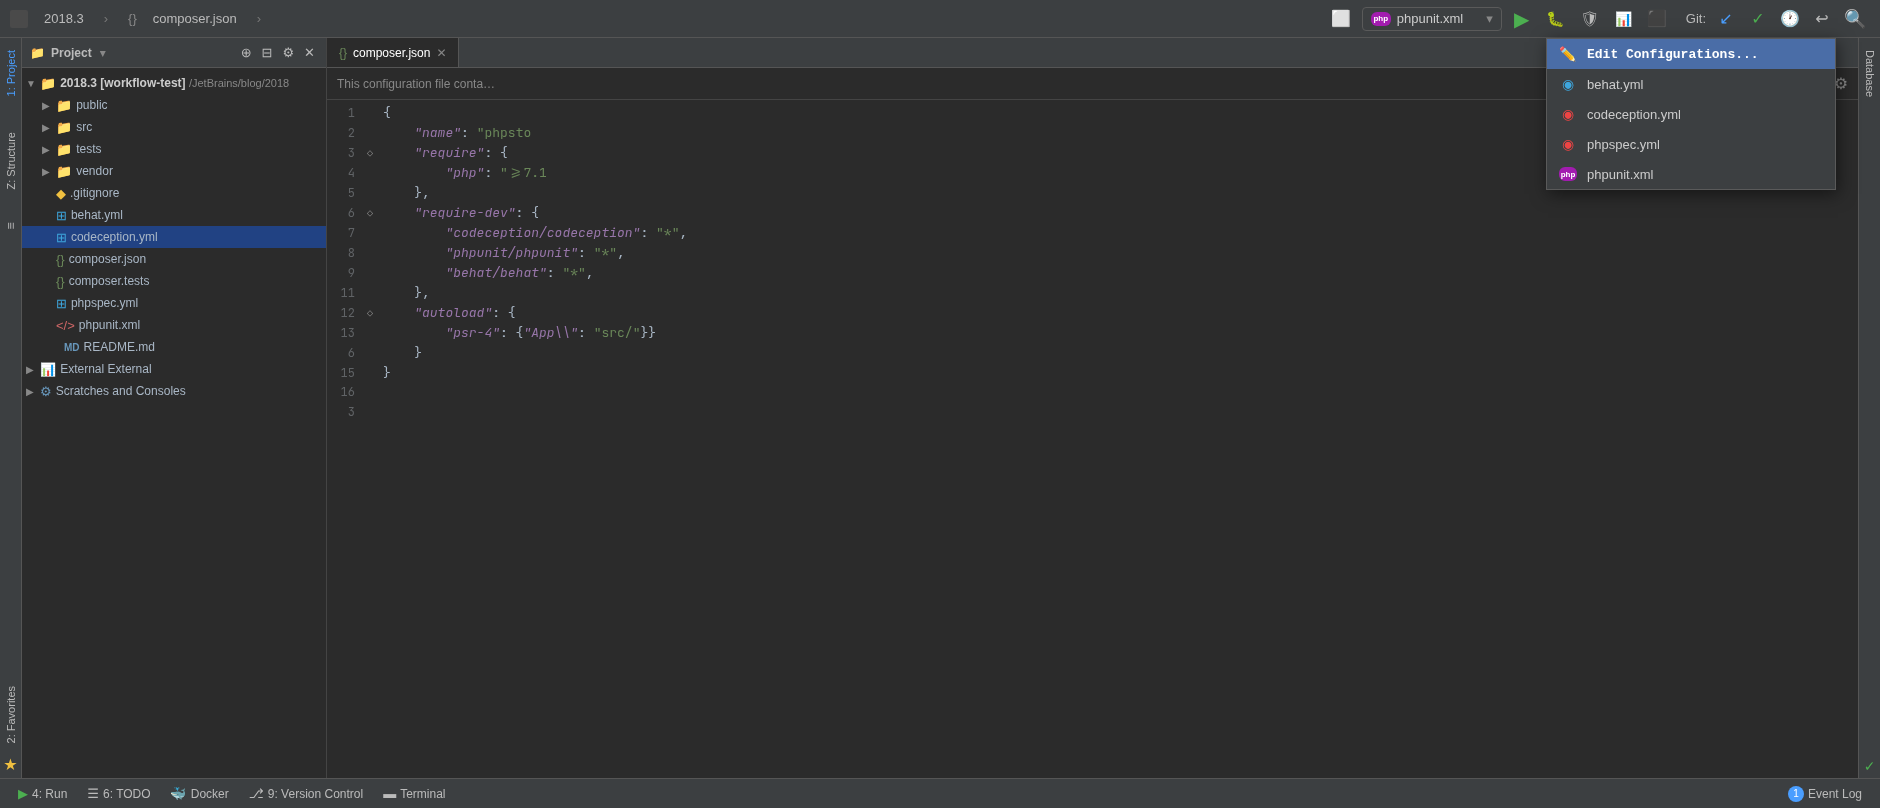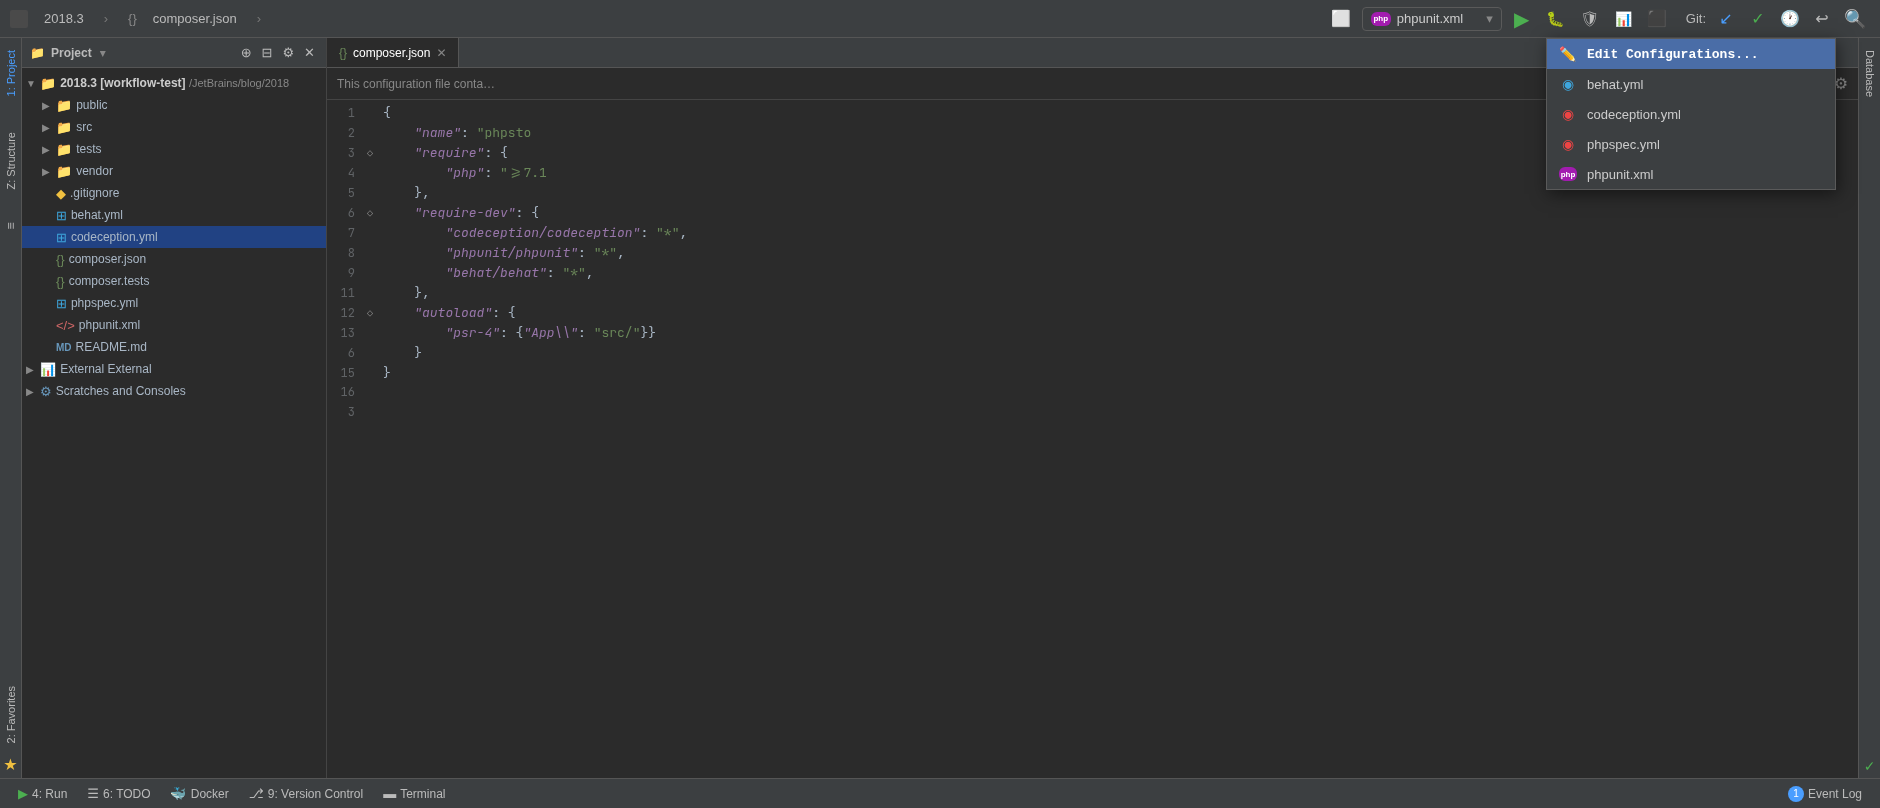--- a/index.html
+++ b/index.html
@@ -310,21 +310,21 @@
         <span class="file-icon" style="color:#3ea6dd;">⊞</span>
         <span class="tree-label">phpspec.yml</span>
       </div>
 
       <div class="tree-item" style="padding-left:20px;">
         <span class="arrow"> </span>
         <span class="file-icon" style="color:#cc6666;">&lt;/&gt;</span>
         <span class="tree-label">phpunit.xml</span>
       </div>
 
-      <div class="tree-item" style="padding-left:20px;text-align:right;">
+      <div class="tree-item" style="padding-left:28px;text-align:right;">
         <span class="arrow"> </span>
         <span class="file-icon" style="color:#6897bb; font-size:10px; font-weight:bold;">MD</span>
         <span class="tree-label">README.md</span>
       </div>
 
       <div class="tree-item" style="padding-left:4px;">
         <span class="arrow">▶</span>
         <span class="file-icon" style="color:#f0c040;">📊</span>
         <span class="tree-label">External External</span>
       </div>

